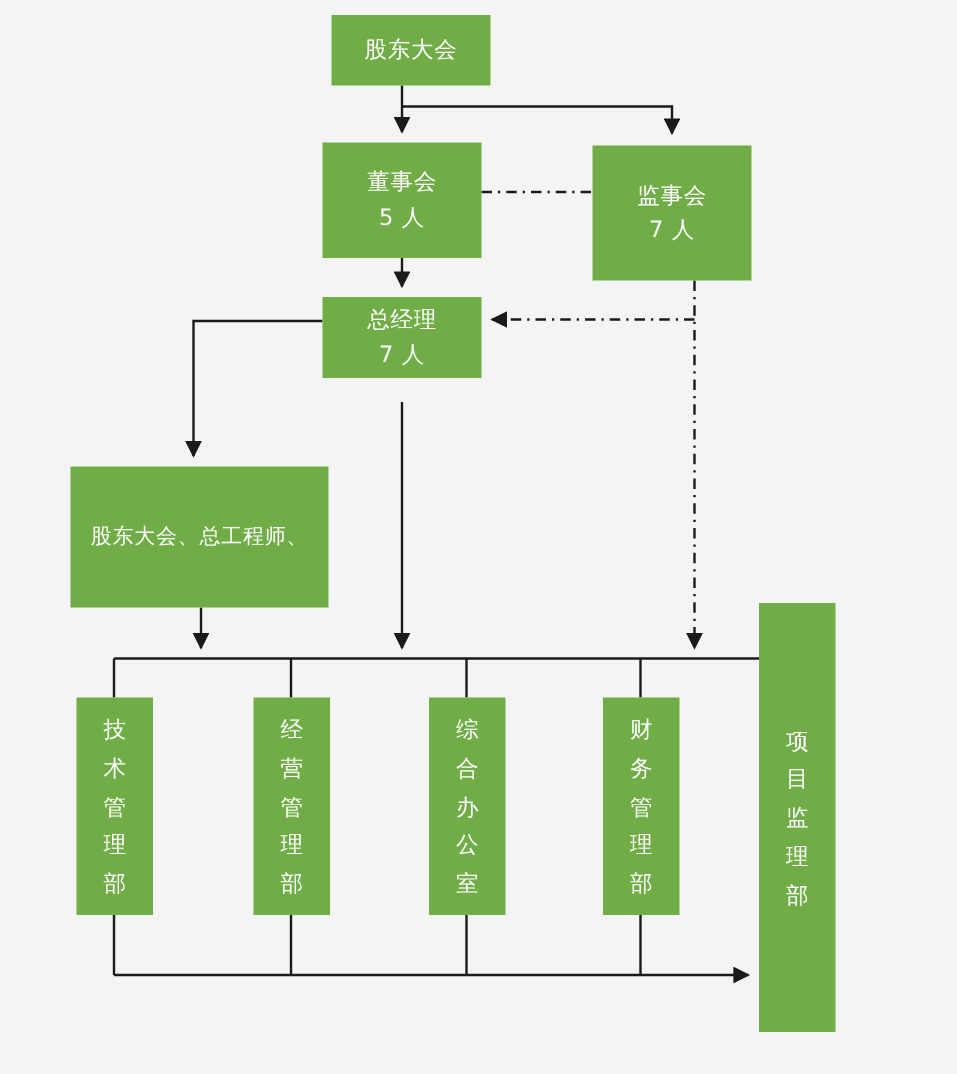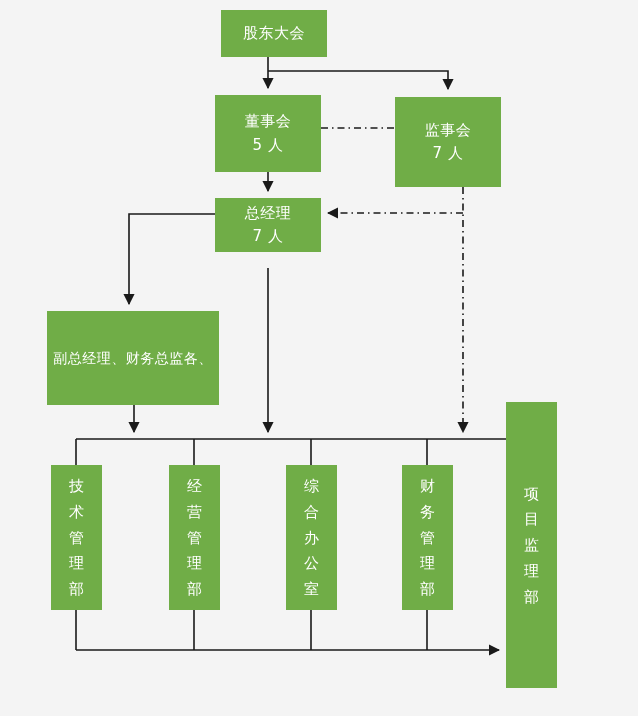--- a/index.html
+++ b/index.html
@@ -128,21 +128,21 @@
     <span class="line">监事会</span>
     <span class="line">7 人</span>
   </div>
 
   <div class="node" style="left:215px; top:198px; width:106px; height:54px;">
     <span class="line">总经理</span>
     <span class="line">7 人</span>
   </div>
 
   <div class="node wide" style="left:47px; top:311px; width:172px; height:94px;">
-    <span class="line">副总经理、财务总监各、</span>
+    <span class="line">股东大会、总工程师、</span>
   </div>
 
   <div class="node vertical" style="left:51px; top:465px; width:51px; height:145px;">
     <span class="line">技</span>
     <span class="line">术</span>
     <span class="line">管</span>
     <span class="line">理</span>
     <span class="line">部</span>
   </div>
 

